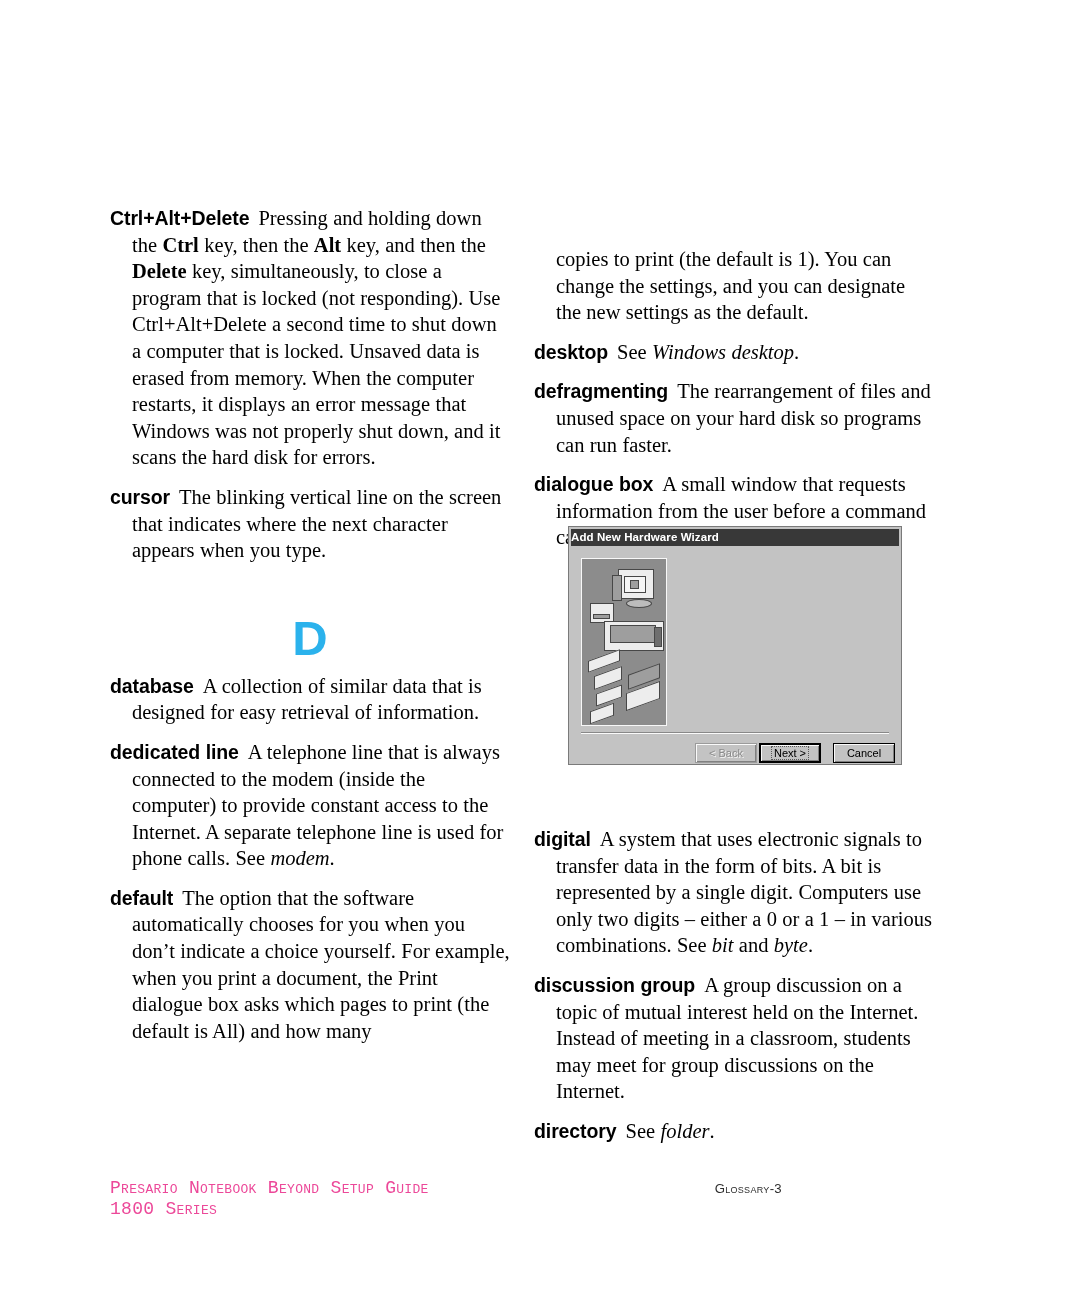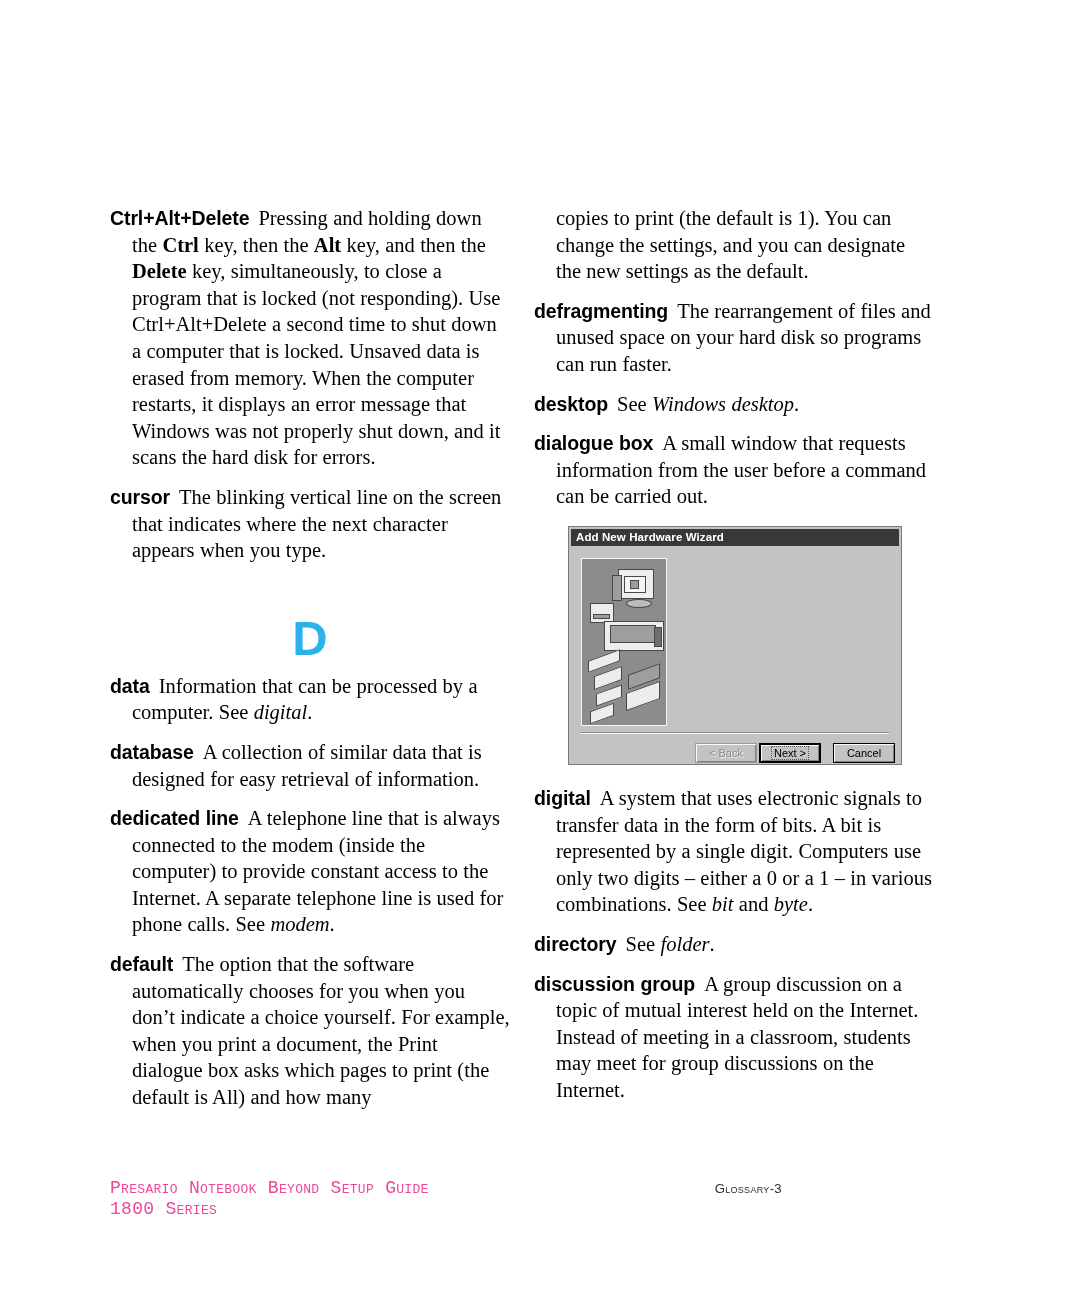--- a/index.html
+++ b/index.html
@@ -38,20 +38,21 @@
     padding-left: 22px;
     text-indent: -22px;
     font-size: 20.5px;
     line-height: 26.6px;
     text-align: left;
     word-spacing: 0.2px;
   }
   .entry.cont {
     padding-left: 22px;
     text-indent: 0;
+    margin-top: 41px;
   }
   .term {
     font-family: "Liberation Sans", "DejaVu Sans", sans-serif;
     font-weight: bold;
     font-size: 19.5px;
     letter-spacing: -0.1px;
   }
   .term-gap { display: inline-block; width: 9px; }
   .b  { font-weight: bold; font-family: "Liberation Serif", serif; }
   .it { font-style: italic; }
@@ -85,21 +86,20 @@
     filter: grayscale(1) contrast(1.05);
   }
   .dlg-titlebar {
     height: 17px;
     margin: 2px 2px 0 2px;
     background: #3b3b3b;
     color: #ffffff;
     font-size: 11.5px;
     font-weight: bold;
     line-height: 17px;
-    padding-left: 5px;
     letter-spacing: 0.1px;
     box-sizing: border-box;
     overflow: hidden;
     white-space: nowrap;
   }
   .dlg-body {
     position: absolute;
     left: 2px; top: 21px;
     width: 328px;
     height: 194px;
@@ -199,23 +199,20 @@
     <p class="entry">
       <span class="term">Ctrl+Alt+Delete</span><span class="term-gap"></span><span><span>Pressing and holding down the </span><span class="b">Ctrl</span><span> key, then the </span><span class="b">Alt</span><span> key, and then the </span><span class="b">Delete</span><span> key, simultaneously, to close a program that is locked (not responding). Use Ctrl+Alt+Delete a second time to shut down a computer that is locked. Unsaved data is erased from memory. When the computer restarts, it displays an error message that Windows was not properly shut down, and it scans the hard disk for errors.</span></span>
     </p>
 
     <p class="entry">
       <span class="term">cursor</span><span class="term-gap"></span><span>The blinking vertical line on the screen that indicates where the next character appears when you type.</span>
     </p>
 
     <div style="height:96px;"></div>
 
-    <p class="entry">
-      <span class="term">data</span><span class="term-gap"></span><span><span>Information that can be processed by a computer. See </span><span class="it">digital</span><span>.</span></span>
-    </p>
 
     <p class="entry">
       <span class="term">database</span><span class="term-gap"></span><span>A collection of similar data that is designed for easy retrieval of information.</span>
     </p>
 
     <p class="entry">
       <span class="term">dedicated line</span><span class="term-gap"></span><span><span>A telephone line that is always connected to the modem (inside the computer) to provide constant access to the Internet. A separate telephone line is used for phone calls. See </span><span class="it">modem</span><span>.</span></span>
     </p>
 
     <p class="entry">
@@ -225,43 +222,43 @@
 
   <div class="section-letter">D</div>
 
   <div class="col col-right">
 
     <p class="entry cont">
       <span>copies to print (the default is 1). You can change the  settings, and you can designate the new settings as the default.</span>
     </p>
 
     <p class="entry">
+      <span class="term">desktop</span><span class="term-gap"></span><span><span>See </span><span class="it">Windows desktop</span><span>.</span></span>
+    </p>
+
+    <p class="entry">
       <span class="term">defragmenting</span><span class="term-gap"></span><span>The rearrangement of files and unused space on your hard disk so programs can run faster.</span>
     </p>
 
     <p class="entry">
-      <span class="term">desktop</span><span class="term-gap"></span><span><span>See </span><span class="it">Windows desktop</span><span>.</span></span>
-    </p>
-
-    <p class="entry">
       <span class="term">dialogue box</span><span class="term-gap"></span><span>A small window that requests information from the user before a command can be carried out.</span>
     </p>
 
     <div style="height:262px;"></div>
 
     <p class="entry">
       <span class="term">digital</span><span class="term-gap"></span><span><span>A system that uses electronic signals to transfer data in the form of bits. A bit is represented by a single digit. Computers use only two digits – either a 0 or a 1 – in various combinations. See </span><span class="it">bit</span><span> and </span><span class="it">byte</span><span>.</span></span>
     </p>
 
     <p class="entry">
+      <span class="term">discussion group</span><span class="term-gap"></span><span>A group discussion on a topic of mutual interest held on the Internet.  Instead of meeting in a classroom, students may meet for group discussions on the Internet.</span>
+    </p>
+
+    <p class="entry">
       <span class="term">directory</span><span class="term-gap"></span><span><span>See </span><span class="it">folder</span><span>.</span></span>
-    </p>
-
-    <p class="entry">
-      <span class="term">discussion group</span><span class="term-gap"></span><span>A group discussion on a topic of mutual interest held on the Internet.  Instead of meeting in a classroom, students may meet for group discussions on the Internet.</span>
     </p>
   </div>
 
   <div class="dialog-shot">
 
     <div class="dlg-titlebar">Add New Hardware Wizard</div>
 
     <div class="dlg-body">
 
       <div class="dlg-illus">

